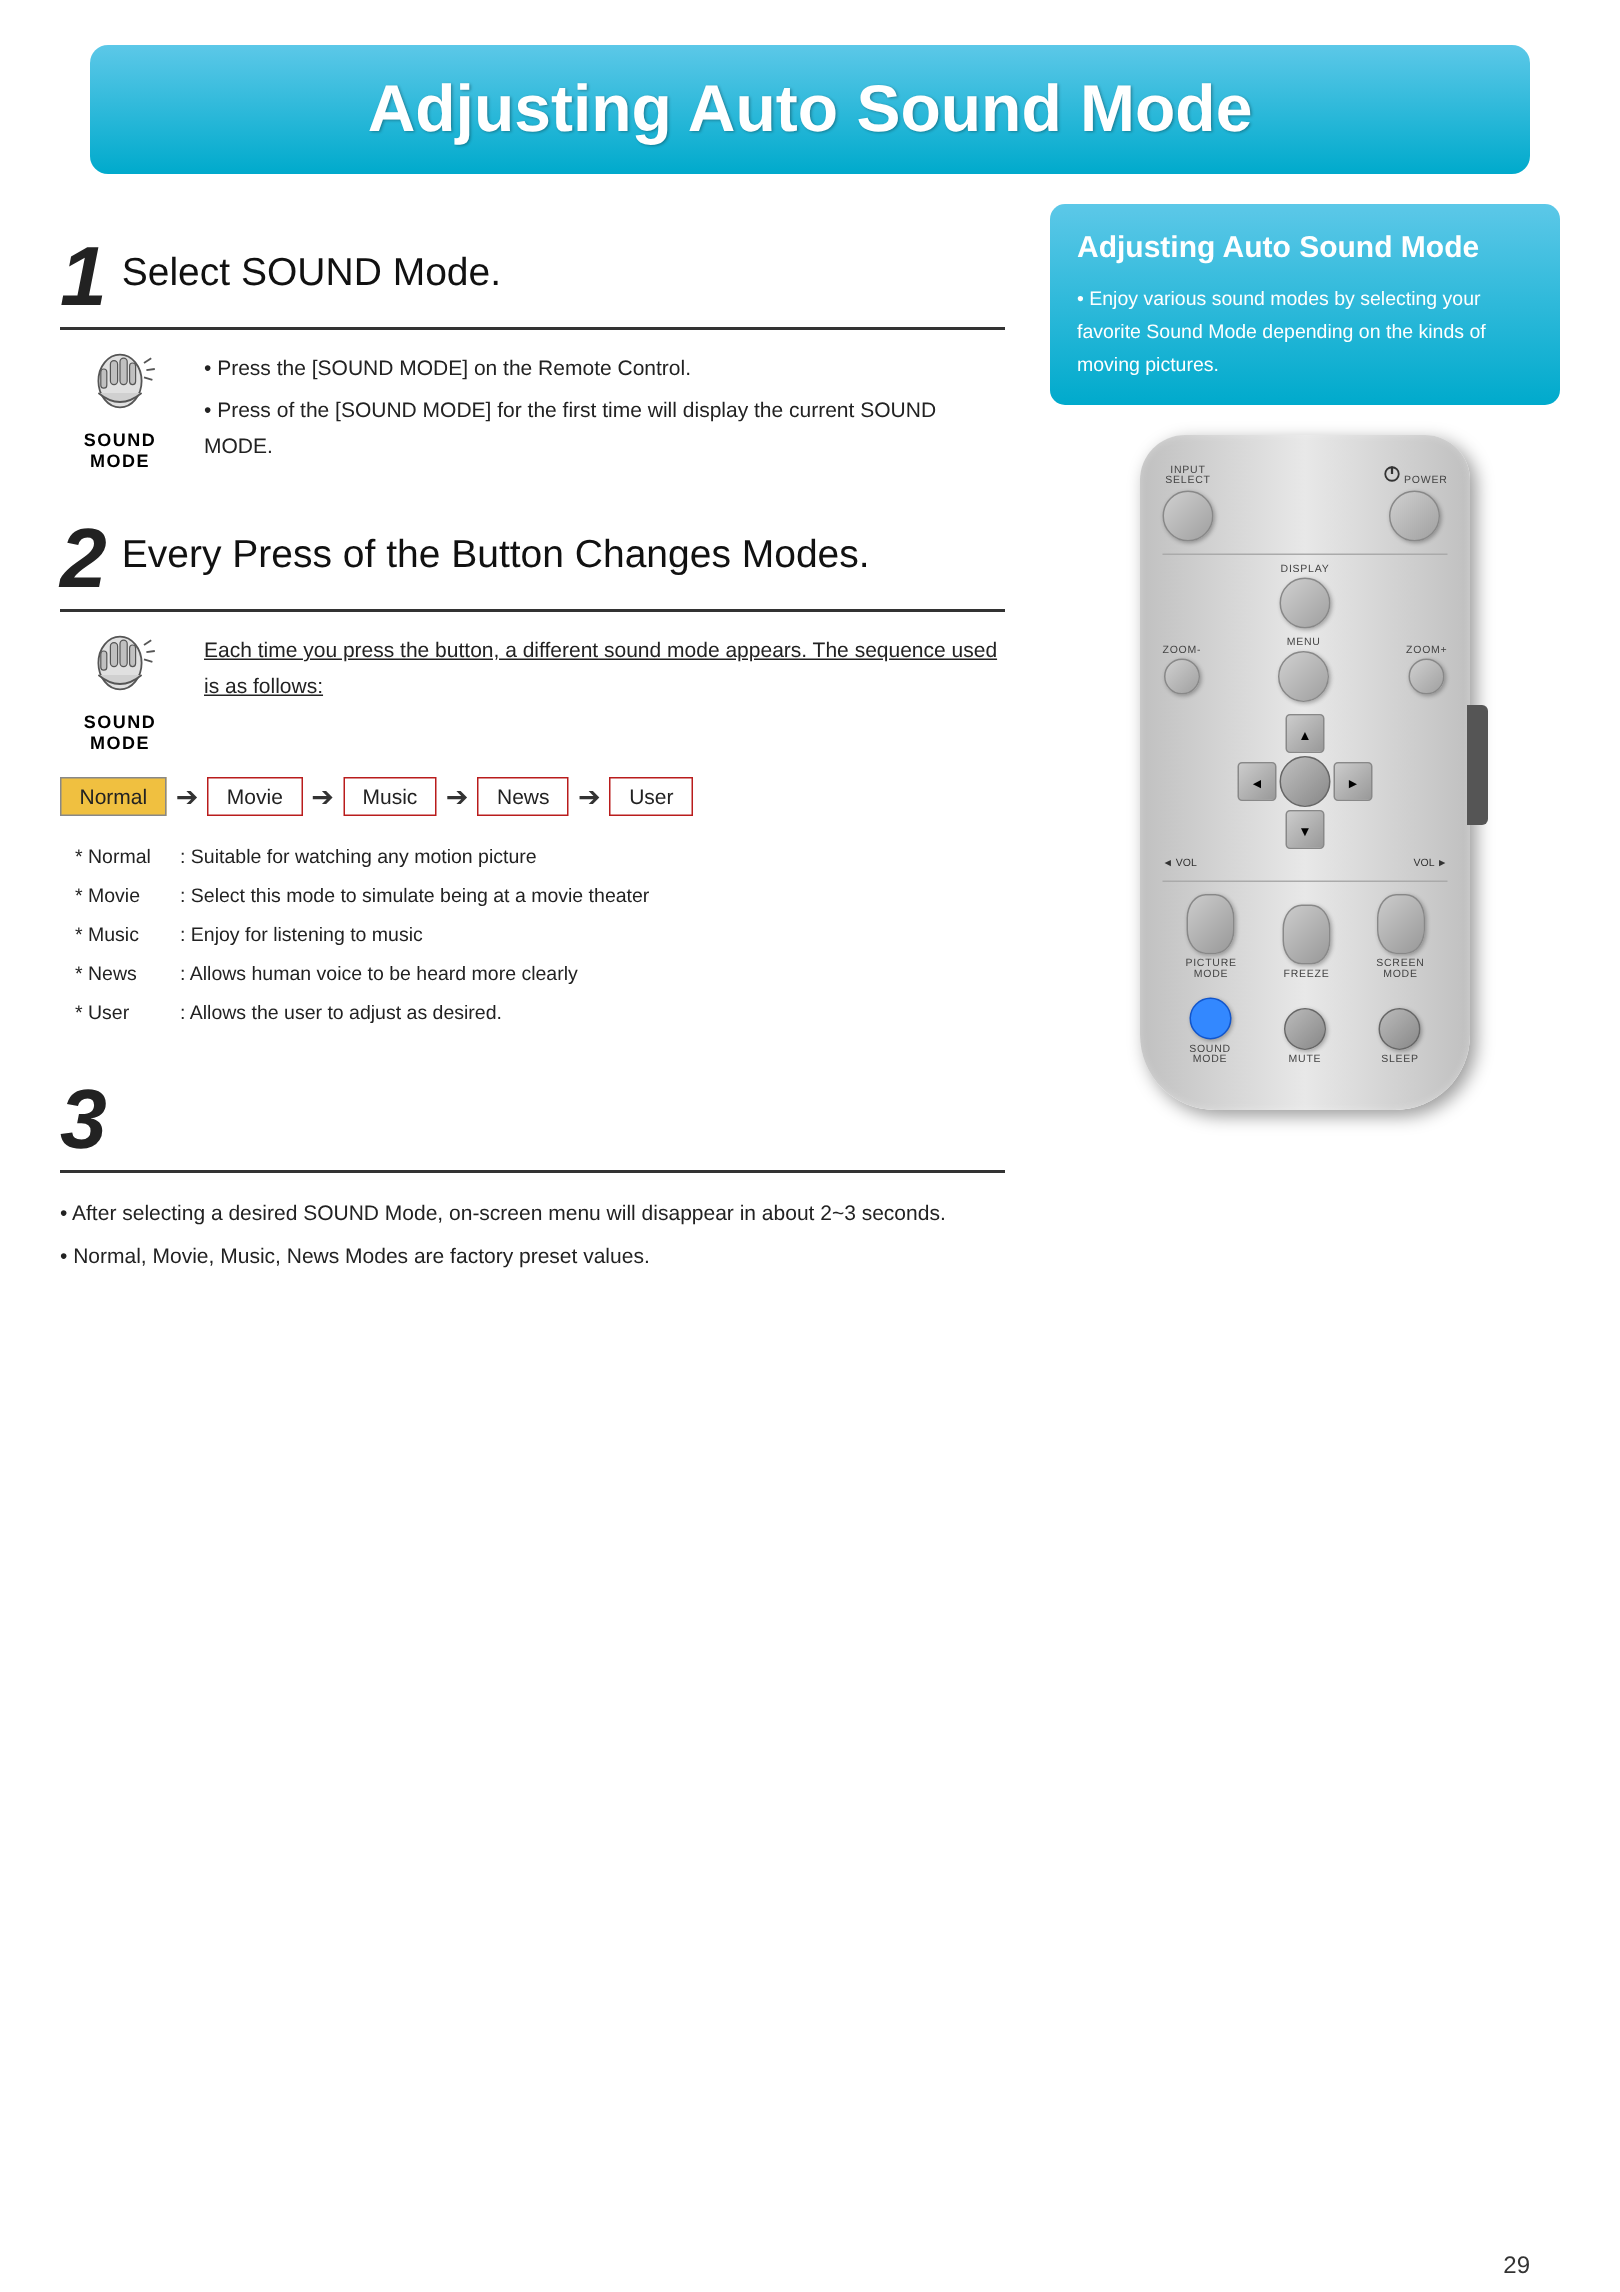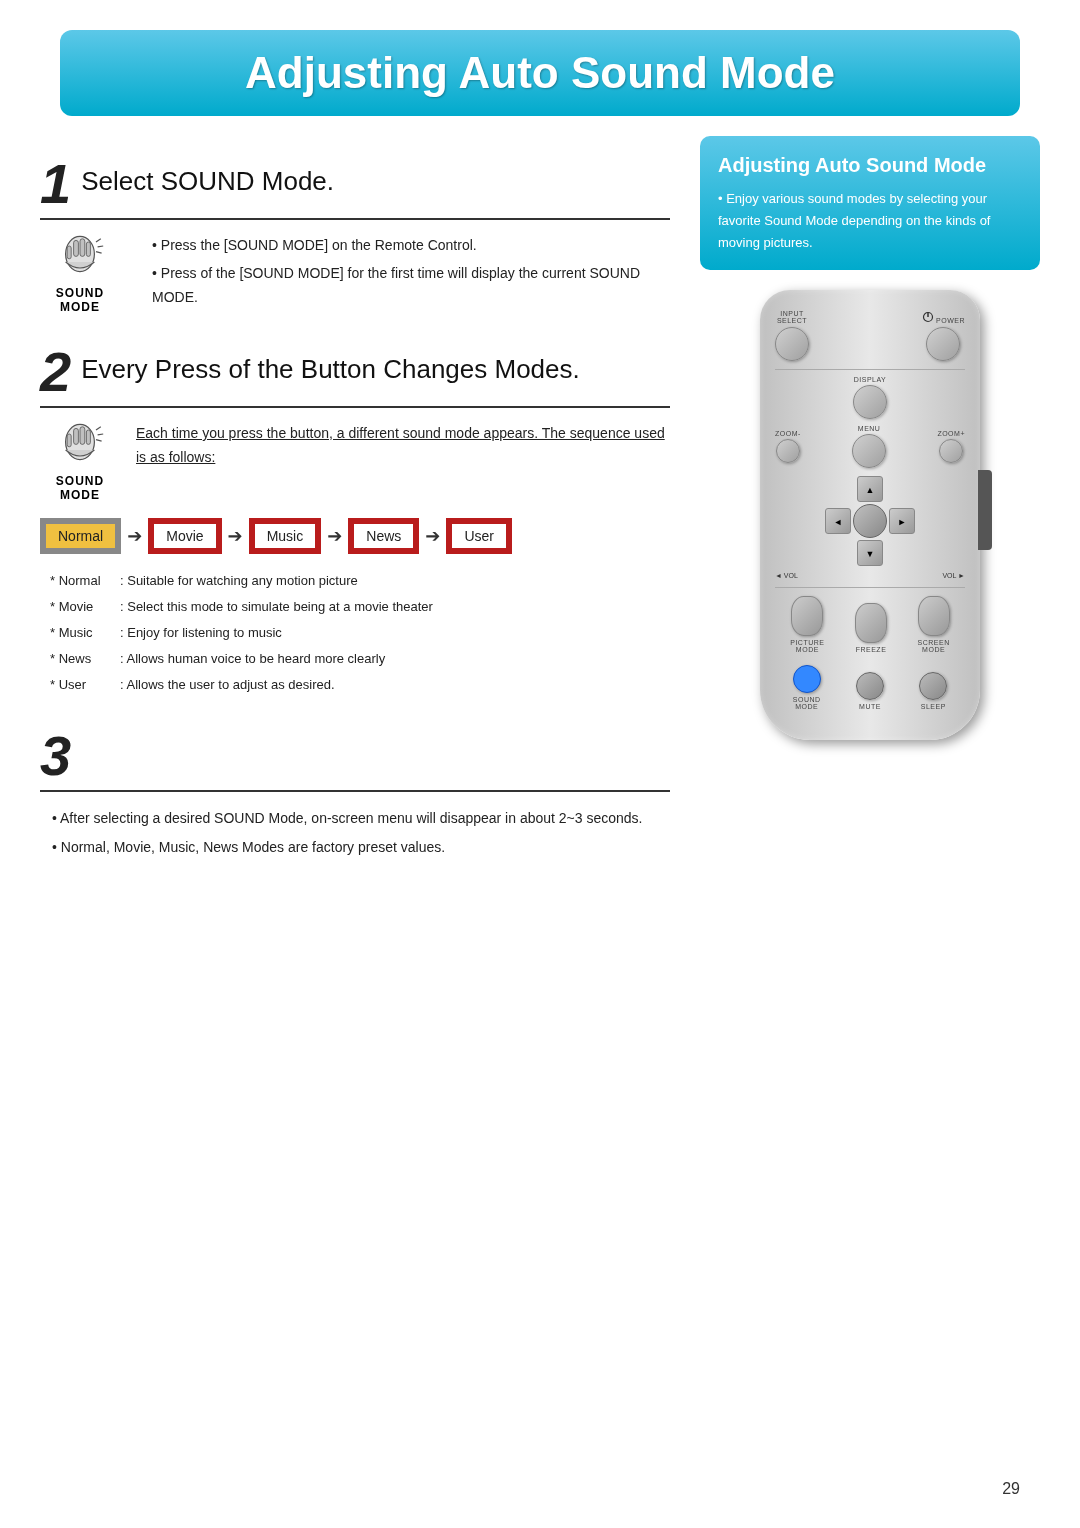--- a/index.html
+++ b/index.html
@@ -97,21 +97,20 @@
       margin-top: 4px;
       letter-spacing: 1px;
     }
     .step1-text {
       font-size: 14px;
       line-height: 1.7;
       color: #222;
     }
     .step1-text p {
       margin-bottom: 4px;
-      margin-left: 16px;
     }
 
     
     .step2 {
       margin-bottom: 20px;
     }
     .step2-content {
       display: flex;
       align-items: flex-start;
       gap: 16px;
@@ -126,21 +125,21 @@
 
     
     .mode-sequence {
       display: flex;
       align-items: center;
       gap: 6px;
       margin: 16px 0 14px 0;
       flex-wrap: nowrap;
     }
     .mode-box {
-      border: 6px solid #b91c1c;
+      border: 1px solid #b91c1c;
       padding: 4px 12px;
       font-size: 14px;
       background: #fff;
       color: #222;
     }
     .mode-box.highlighted {
       background: #f0c040;
       border-color: #888;
     }
     .arrow {
@@ -166,21 +165,20 @@
 
     
     .step3 {
       margin-top: 30px;
     }
     .step3-content {
       display: flex;
       align-items: flex-start;
       gap: 16px;
       margin-top: 10px;
-      margin-left: 12px;
     }
     .step3-text {
       font-size: 14px;
       line-height: 1.8;
       color: #222;
     }
     .step3-text p {
       margin-bottom: 4px;
     }
 
@@ -347,21 +345,21 @@
       top: 40%;
       width: 14px;
       height: 80px;
       background: #555;
       border-radius: 0 4px 4px 0;
     }
 
     
     .page-number {
       position: absolute;
-      bottom: 30px;
+      bottom: 8px;
       right: 60px;
       font-size: 16px;
       color: #333;
     }
 
     
     .hand-svg {
       width: 60px;
       height: 60px;
     }

